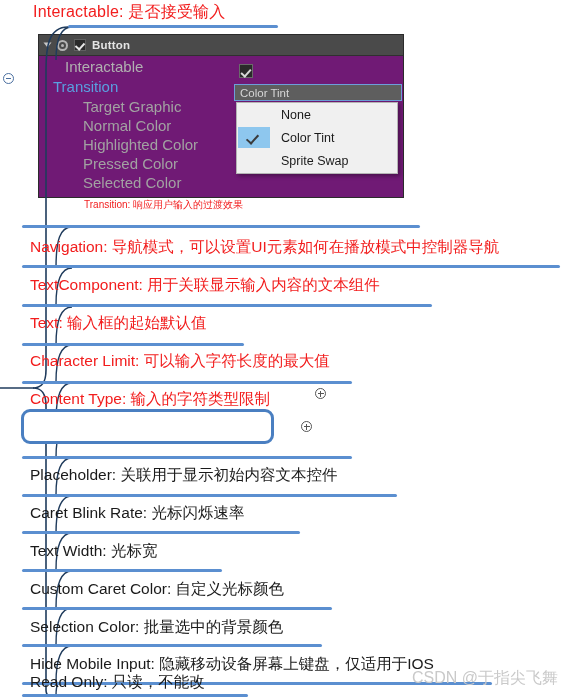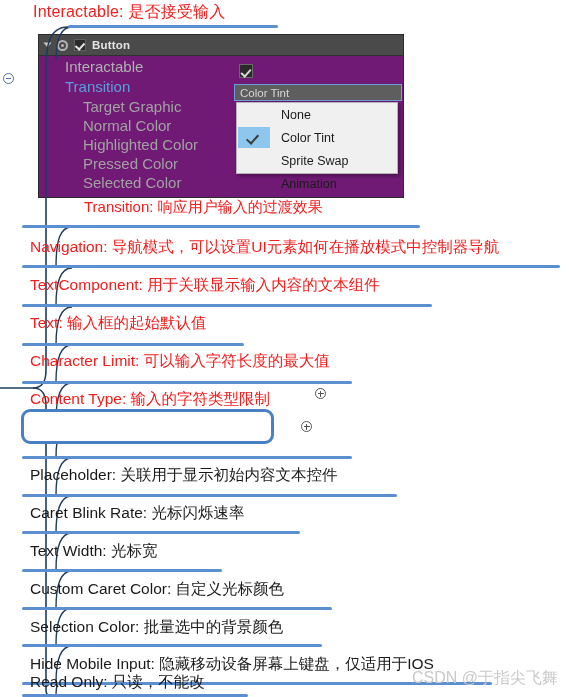--- a/index.html
+++ b/index.html
@@ -167,21 +167,21 @@
     border:3px solid #4a7fc1;
     border-radius:9px;
     background:#ffffff;
     box-sizing:border-box;
     z-index:5;
   }
 
   
   #transition-caption{
     position:absolute;left:84px;top:198px;
-    font-size:15px;color:#f21d1d;white-space:nowrap;z-index:4;
+    font-size:10px;color:#f21d1d;white-space:nowrap;z-index:4;
   }
 
   
   #minus-icon{
     position:absolute;left:3px;top:73px;
     width:11px;height:11px;border:1px solid #4a6fa0;border-radius:50%;
     box-sizing:border-box;z-index:4;
   }
   #minus-icon::after{
     content:"";position:absolute;left:2px;top:4px;width:5px;height:1px;background:#4a6fa0;
@@ -205,21 +205,21 @@
     <div id="inspector-header">
       <span class="foldout"></span>
       <span class="comp-icon"></span>
       <span class="hdr-check"></span>
       <span id="inspector-title">Button</span>
     </div>
 
     <div class="insp-row" style="top:22px;left:26px;">
       <span class="insp-label">Interactable</span>
     </div>
-    <div class="insp-row" style="top:42px;left:26px;">
+    <div class="insp-row" style="top:42px;left:14px;">
       <span class="insp-label accent">Transition</span>
     </div>
     <div class="insp-row" style="top:62px;left:26px;">
       <span class="insp-label indent">Target Graphic</span>
     </div>
     <div class="insp-row" style="top:81px;left:26px;">
       <span class="insp-label indent">Normal Color</span>
     </div>
     <div class="insp-row" style="top:100px;left:26px;">
       <span class="insp-label indent">Highlighted Color</span>
@@ -242,23 +242,20 @@
   <div id="dropdown">
     <div class="dd-item">
       <span class="dd-label">None</span>
     </div>
     <div class="dd-item">
       <span class="dd-check"></span>
       <span class="dd-label">Color Tint</span>
     </div>
     <div class="dd-item">
       <span class="dd-label">Sprite Swap</span>
-    </div>
-    <div class="dd-item">
-      <span class="dd-label">Animation</span>
     </div>
   </div>
 
   <div id="transition-caption">Transition: 响应用户输入的过渡效果</div>
 
   <svg id="brace-svg" viewBox="0 0 569 697" xmlns="http://www.w3.org/2000/svg">
 
     <path d="M 68 27 C 48 27 46 48 46 70 L 46 370 C 46 385 40 388 33 388 C 40 388 46 391 46 406 L 46 690 C 46 693 47 695 49 696" fill="none" stroke="#1f3b5c" stroke-width="1.6"></path>
 
     <line x1="0" y1="388" x2="34" y2="388" stroke="#1f3b5c" stroke-width="1.6"></line>

